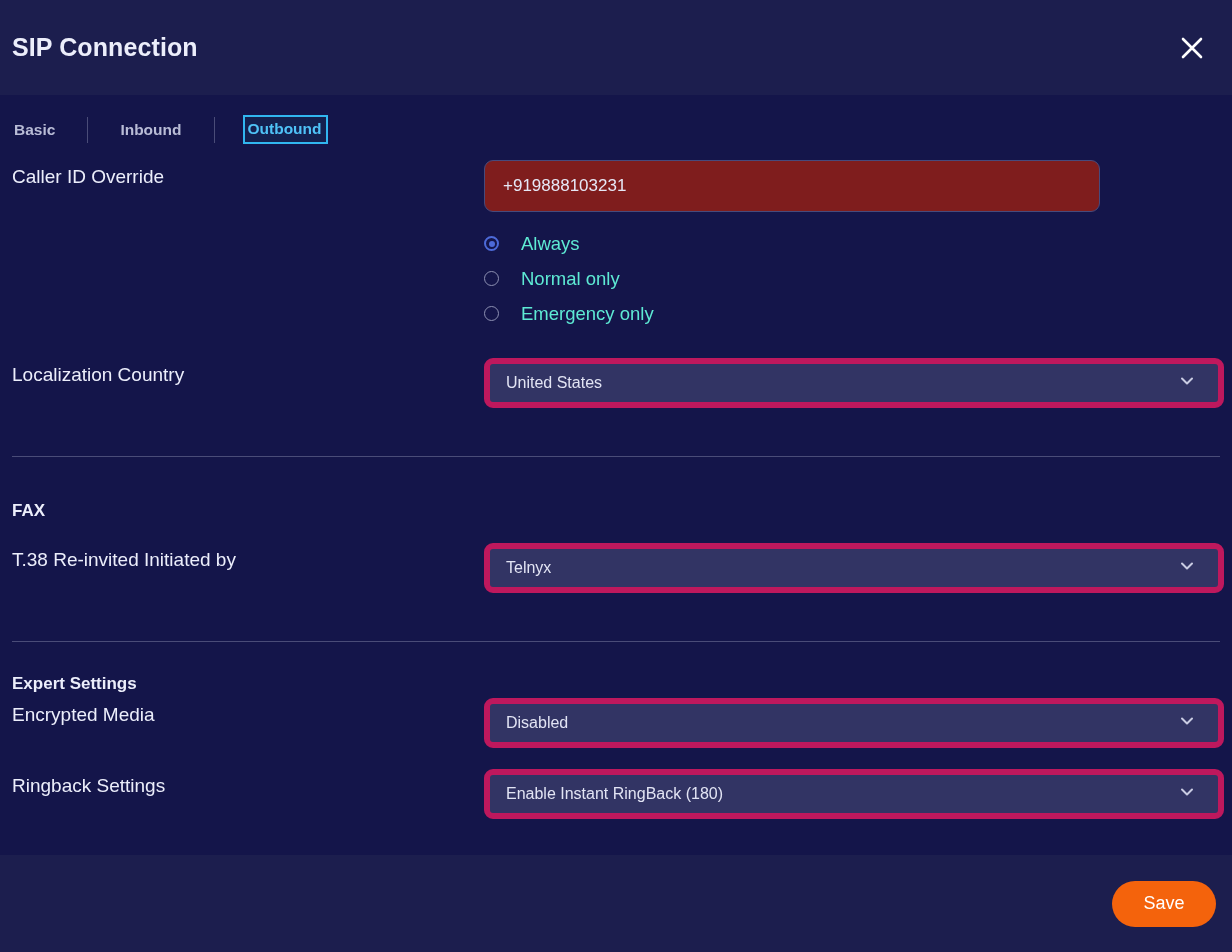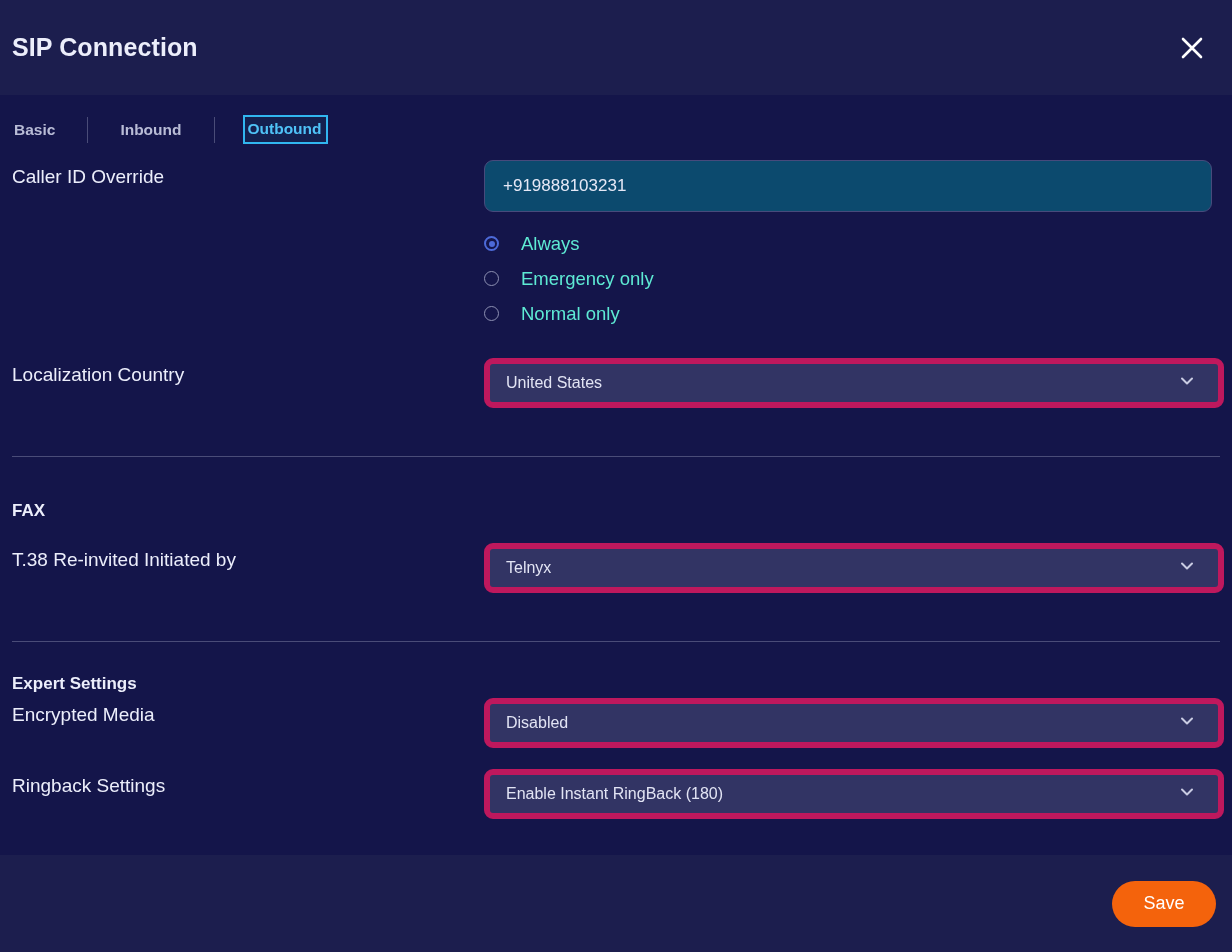--- a/index.html
+++ b/index.html
@@ -106,23 +106,23 @@
     color: #eceefb;
     flex: 0 0 472px;
     padding-top: 6px;
     line-height: 1.2;
   }
 
   .control { flex: 1 1 auto; }
 
   
   .text-input {
-    width: 728px;
+    width: 616px;
     height: 52px;
-    background: #0c4a6e;
+    background: #7f1d1d;
     border: 1px solid #474a7c;
     border-radius: 9px;
     color: #e6e8f6;
     font-size: 17px;
     font-family: "Liberation Sans", sans-serif;
     padding: 0 18px;
     outline: none;
   }
 
   .select {
@@ -268,25 +268,25 @@
       <div class="control">
         <input class="text-input" type="text" value="+919888103231" style="">
 
         <div class="radios">
           <div class="radio-row">
             <span class="radio-dot checked"></span>
             <span class="radio-label">Always</span>
           </div>
           <div class="radio-row">
             <span class="radio-dot"></span>
-            <span class="radio-label">Emergency only</span>
+            <span class="radio-label">Normal only</span>
           </div>
           <div class="radio-row">
             <span class="radio-dot"></span>
-            <span class="radio-label">Normal only</span>
+            <span class="radio-label">Emergency only</span>
           </div>
         </div>
       </div>
     </div>
 
     <div class="row sp-loc">
       <div class="label">Localization Country</div>
       <div class="control">
         <div class="select">
           <span class="sel-value">United States</span>

